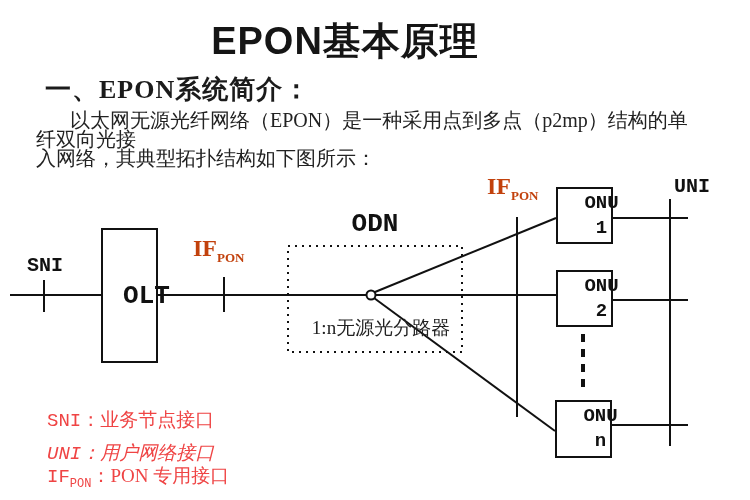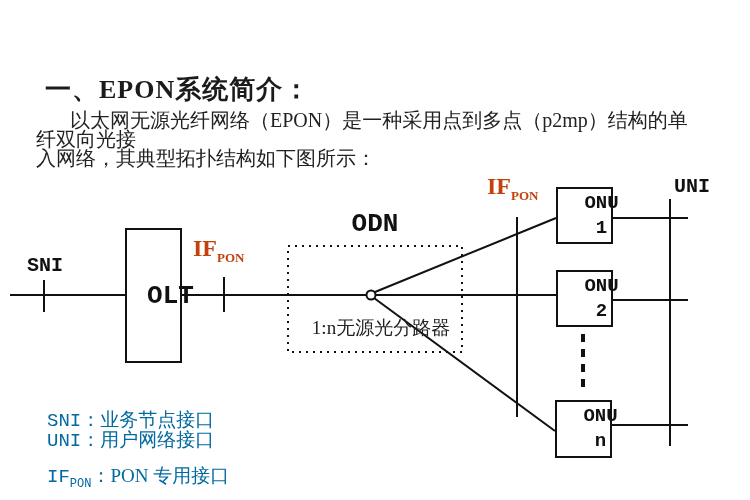--- a/index.html
+++ b/index.html
@@ -62,31 +62,31 @@
   
   .nodebox {
     position: absolute; box-sizing: border-box;
     border: 2px solid #111111; background: #ffffff;
     display: flex; flex-direction: column;
     align-items: center; justify-content: center;
     font-family: "Liberation Mono", monospace; font-weight: bold;
     color: #111111;
     padding-left: 34px;
   }
-  .olt  { left: 101px; top: 228px; width: 57px; height: 135px; font-size: 26px; margin-left: 24px; }
+  .olt  { left: 101px; top: 228px; width: 57px; height: 135px; font-size: 26px; }
   .onu  { width: 57px; font-size: 19px; line-height: 1.3; }
   .onu1 { left: 556px; top: 187px; height: 57px; }
   .onu2 { left: 556px; top: 270px; height: 57px; }
   .onun { left: 555px; top: 400px; height: 58px; }
 
   
   .legend { position: absolute; left: 47px; top: 404px; }
-  .legend-row { position: absolute; left: 0; white-space: nowrap; font-size: 19px; color: #0369a1; text-align: right; }
+  .legend-row { position: absolute; left: 0; white-space: nowrap; font-size: 19px; color: #ef4444; text-align: right; }
   .legend-row.r1 { top: 3px; }
-  .legend-row.r2 { top: 23px; }
+  .legend-row.r2 { top: 36px; font-style: italic; }
   .legend-row.r3 { top: 59px; }
   .legend-term { font-family: "Liberation Mono", monospace; }
   .legend-row sub { font-size: 12px; line-height: 0; font-family: "Liberation Mono", monospace; }
 </style>
 </head>
 <body>
 
 <div class="canvas">
 
   <svg class="wires" viewBox="0 0 750 500">
@@ -108,20 +108,23 @@
 
     <line x1="670" y1="199" x2="670" y2="446" stroke="#111" stroke-width="2"></line>
 
     <line x1="613" y1="218" x2="688" y2="218" stroke="#111" stroke-width="2"></line>
     <line x1="613" y1="300" x2="688" y2="300" stroke="#111" stroke-width="2"></line>
     <line x1="612" y1="425" x2="688" y2="425" stroke="#111" stroke-width="2"></line>
 
     <line x1="583" y1="334" x2="583" y2="394" stroke="#111" stroke-width="4" stroke-dasharray="8 7"></line>
   </svg>
 
+  <div class="title-wrap">
+    <span class="title">EPON基本原理</span>
+  </div>
   <div class="heading">一、EPON系统简介：</div>
   <div class="para">
     <div class="l1">以太网无源光纤网络（EPON）是一种采用点到多点（p2mp）结构的单纤双向光接</div>
     <div class="l2">入网络，其典型拓扑结构如下图所示：</div>
   </div>
 
   <div class="dlabel sni">SNI</div>
   <div class="iflabel if-left"><span>IF</span><sub>PON</sub></div>
   <div class="dlabel odn">ODN</div>
   <div class="splitter-label">1:n无源光分路器</div>

